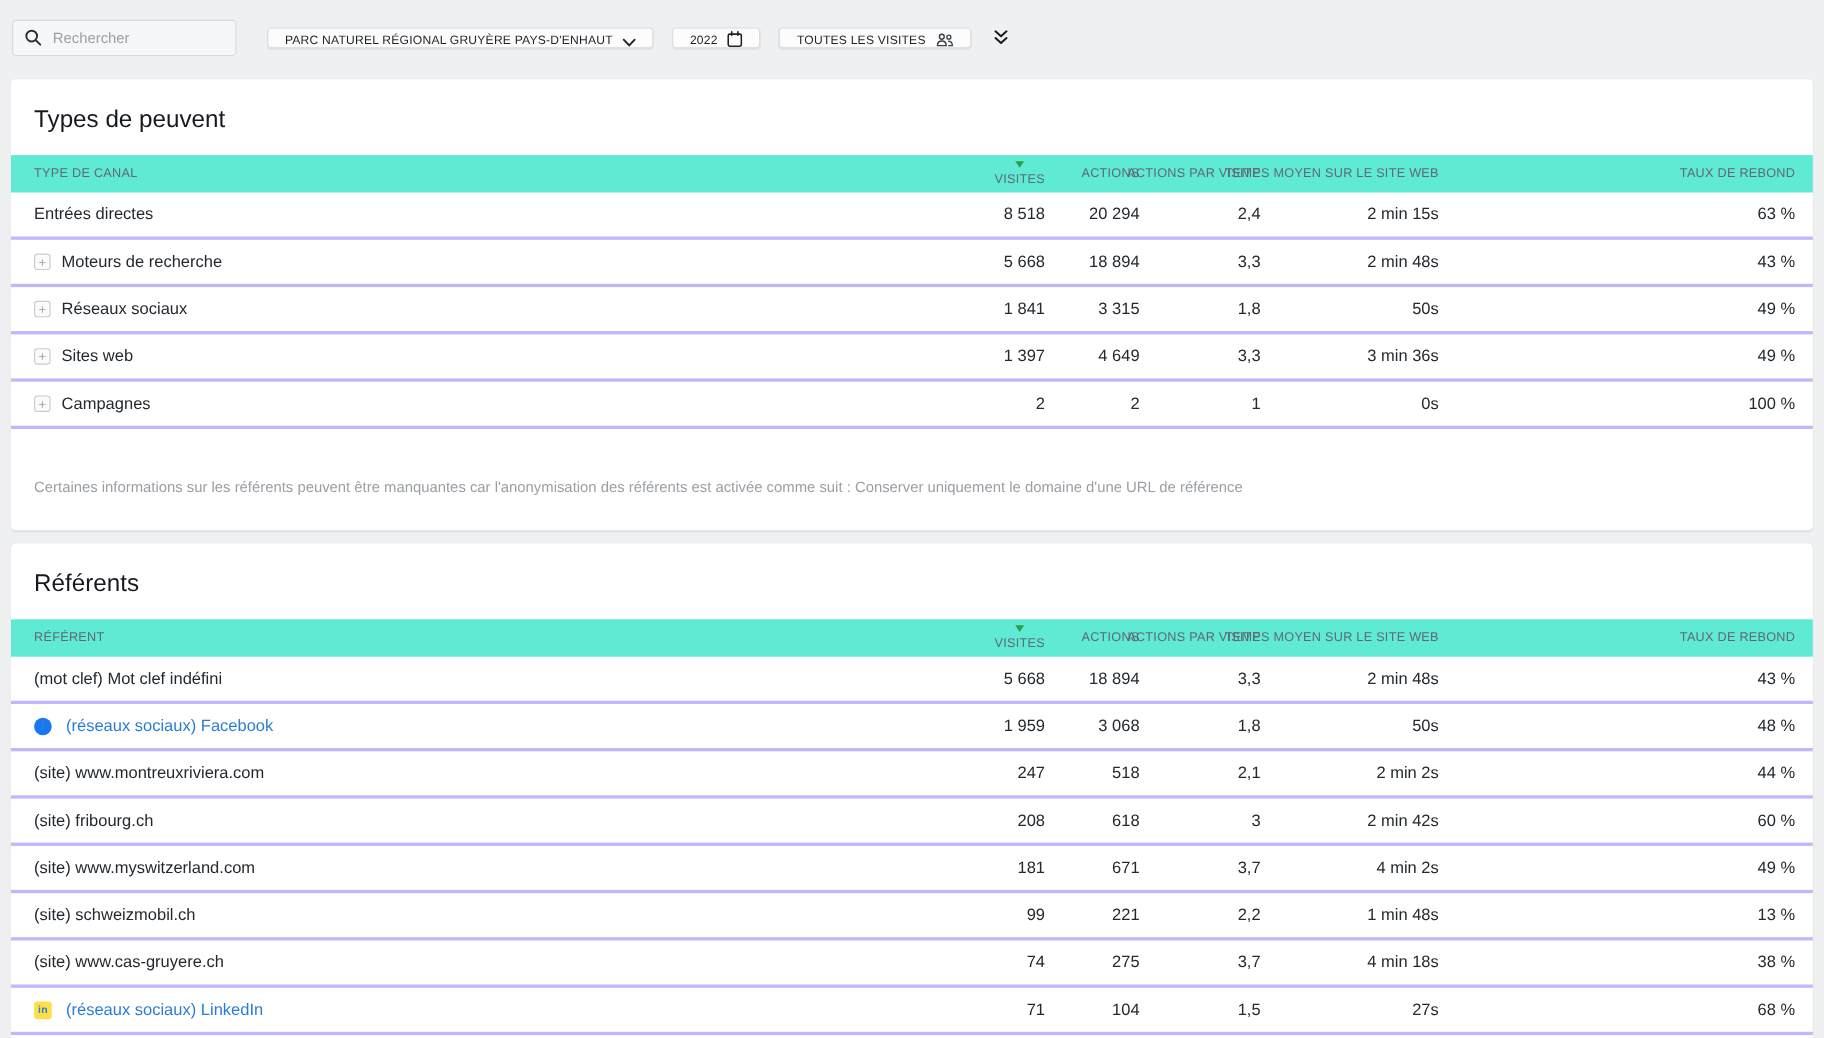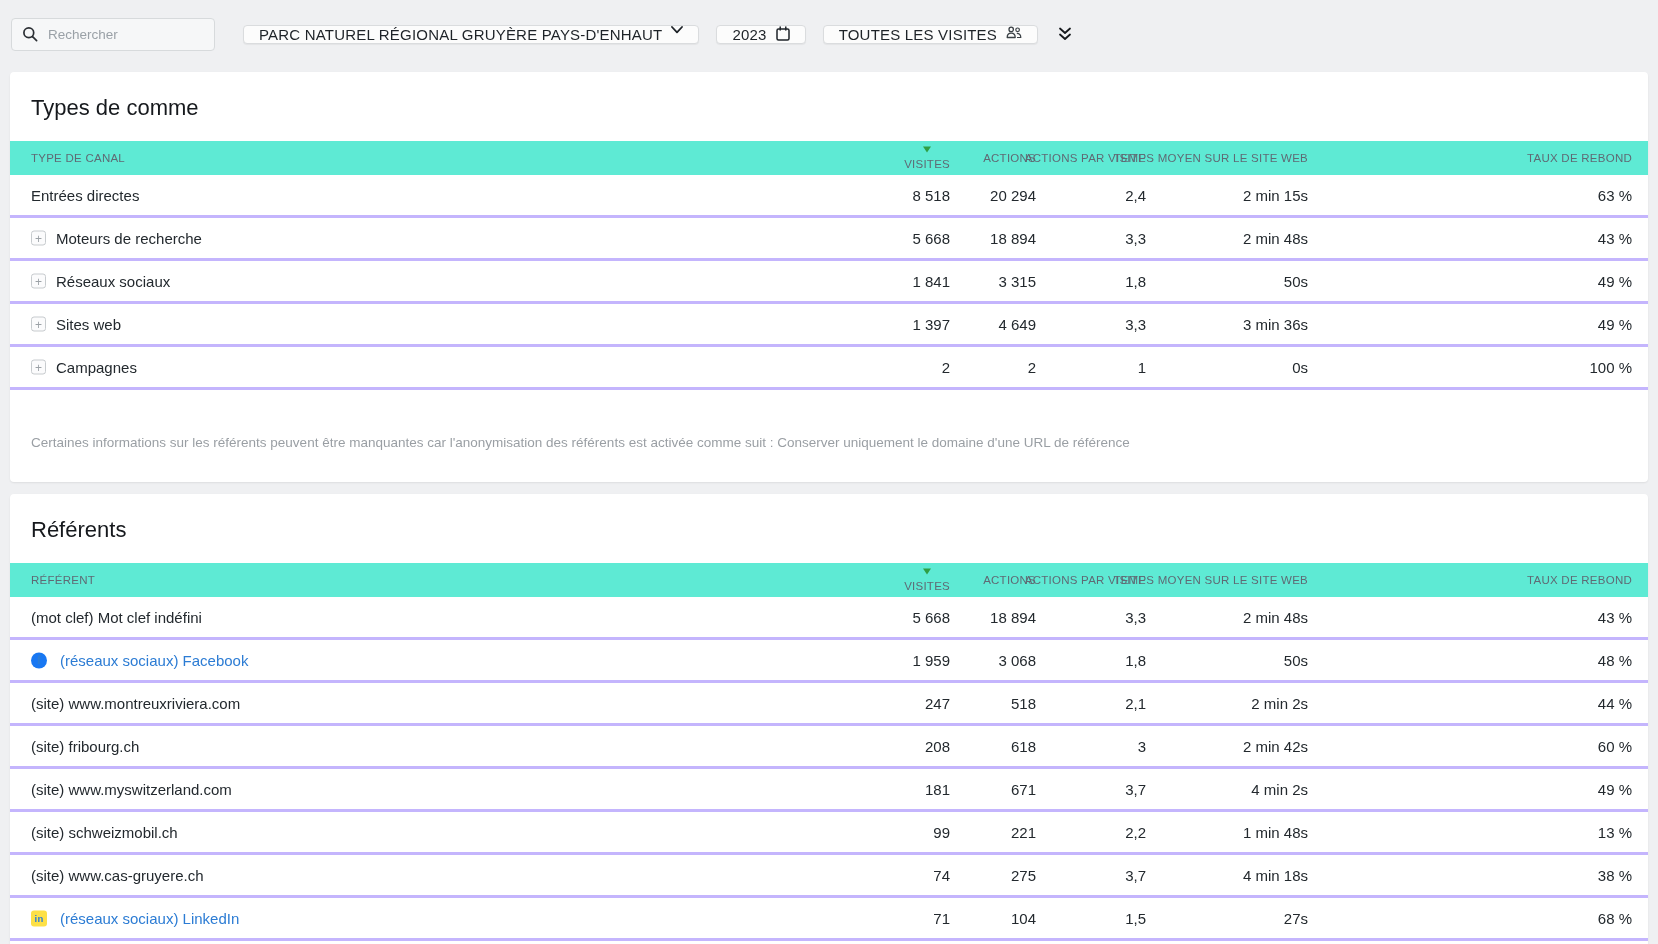--- a/index.html
+++ b/index.html
@@ -17,25 +17,25 @@
     width:204px;height:33px;box-sizing:border-box;
     background:#f6f7f8;border:1px solid #d7dadc;border-radius:4px;
     padding:0 10px;margin-right:28px;
   }
   .search-box input{
     border:none;outline:none;background:transparent;
     font-family:inherit;font-size:13.5px;color:#3a4045;width:100%;
   }
   .search-box input::placeholder{color:#9aa1a7;}
   .tb-btn{
-    display:flex;align-items:flex-start;gap:9px;height:19px;box-sizing:border-box;
+    display:flex;align-items:flex-end;gap:9px;height:19px;box-sizing:border-box;
     background:#fcfcfc;border:1px solid #dadcde;border-radius:4px;
     box-shadow:0 1px 1px rgba(0,0,0,.05);
     padding:0 15px;margin-right:17px;
-    font-size:15px;color:#1e2328;letter-spacing:.2px;white-space:nowrap;
+    font-size:11px;color:#1e2328;letter-spacing:.2px;white-space:nowrap;
     cursor:pointer;
   }
   .icon-svg{display:block;flex:none;}
   .dbl-chevron{margin-left:2px;cursor:pointer;display:flex;align-items:center;}
   
   .card{
     background:#fff;border-radius:4px;
     box-shadow:0 1px 2px rgba(0,0,0,.08);
     margin:0 10px;
   }
@@ -100,21 +100,21 @@
   </div>
 
   <div class="tb-btn">
     <span>PARC NATUREL RÉGIONAL GRUYÈRE PAYS-D'ENHAUT</span>
     <svg class="icon-svg" width="12" height="8" viewBox="0 0 12 8">
       <polyline points="1,1 6,6.3 11,1" fill="none" stroke="#1e2328" stroke-width="1.8" stroke-linecap="round" stroke-linejoin="round"></polyline>
     </svg>
   </div>
 
   <div class="tb-btn">
-    <span>2023</span>
+    <span>2022</span>
     <svg class="icon-svg" width="14" height="15" viewBox="0 0 14 15">
       <rect x="1" y="3" width="12" height="11" rx="1.5" fill="none" stroke="#1e2328" stroke-width="1.5"></rect>
       <line x1="4.2" y1="1" x2="4.2" y2="4" stroke="#1e2328" stroke-width="1.5" stroke-linecap="round"></line>
       <line x1="9.8" y1="1" x2="9.8" y2="4" stroke="#1e2328" stroke-width="1.5" stroke-linecap="round"></line>
     </svg>
   </div>
 
   <div class="tb-btn">
     <span>TOUTES LES VISITES</span>
     <svg class="icon-svg" width="16" height="13" viewBox="0 0 16 13">
@@ -127,21 +127,21 @@
 
   <div class="dbl-chevron">
     <svg class="icon-svg" width="16" height="16" viewBox="0 0 16 16">
       <polyline points="3,2.5 8,7 13,2.5" fill="none" stroke="#16191d" stroke-width="1.8" stroke-linecap="round" stroke-linejoin="round"></polyline>
       <polyline points="3,8.5 8,13 13,8.5" fill="none" stroke="#16191d" stroke-width="1.8" stroke-linecap="round" stroke-linejoin="round"></polyline>
     </svg>
   </div>
 </div>
 
 <div class="card first">
-  <div class="card-title">Types de comme</div>
+  <div class="card-title">Types de peuvent</div>
 
   <div class="thead">
     <div class="th th-label">TYPE DE CANAL</div>
     <div class="th r-visites th-right">
       <span class="sort-tri"></span>
       <span>VISITES</span>
     </div>
     <div class="th r-actions">ACTIONS</div>
     <div class="th r-apv">ACTIONS PAR VISITE</div>
     <div class="th r-temps">TEMPS MOYEN SUR LE SITE WEB</div>

